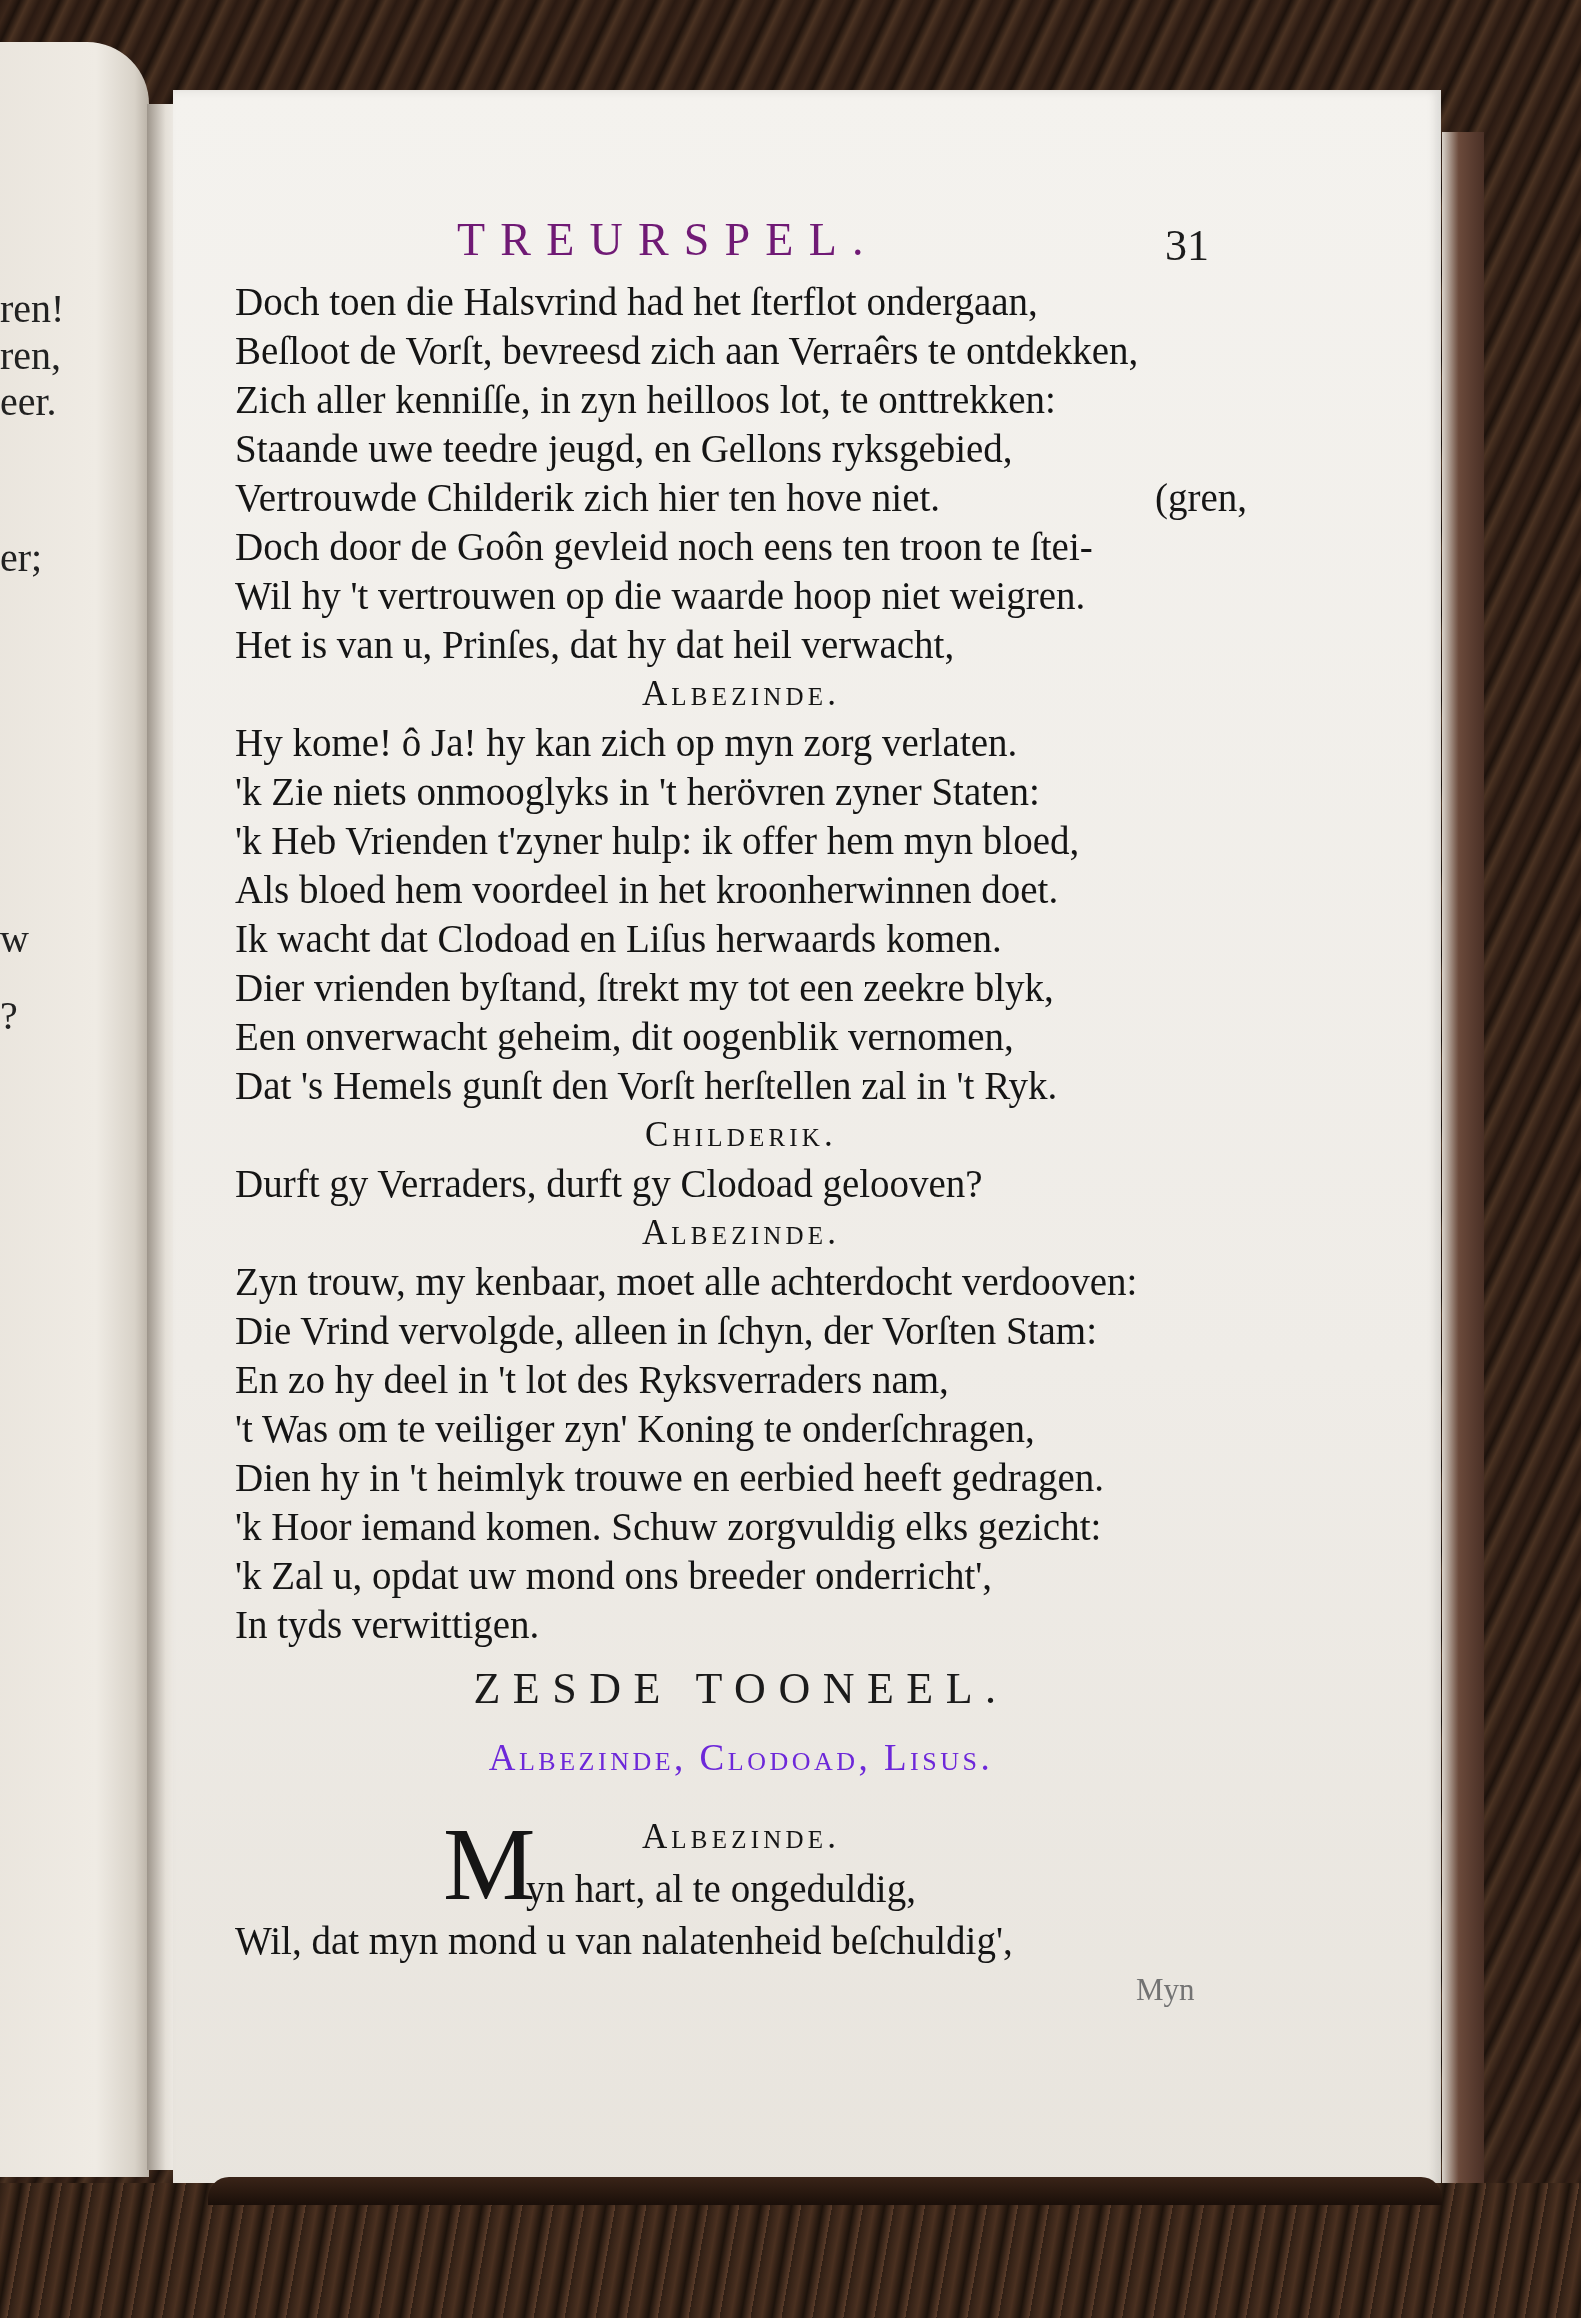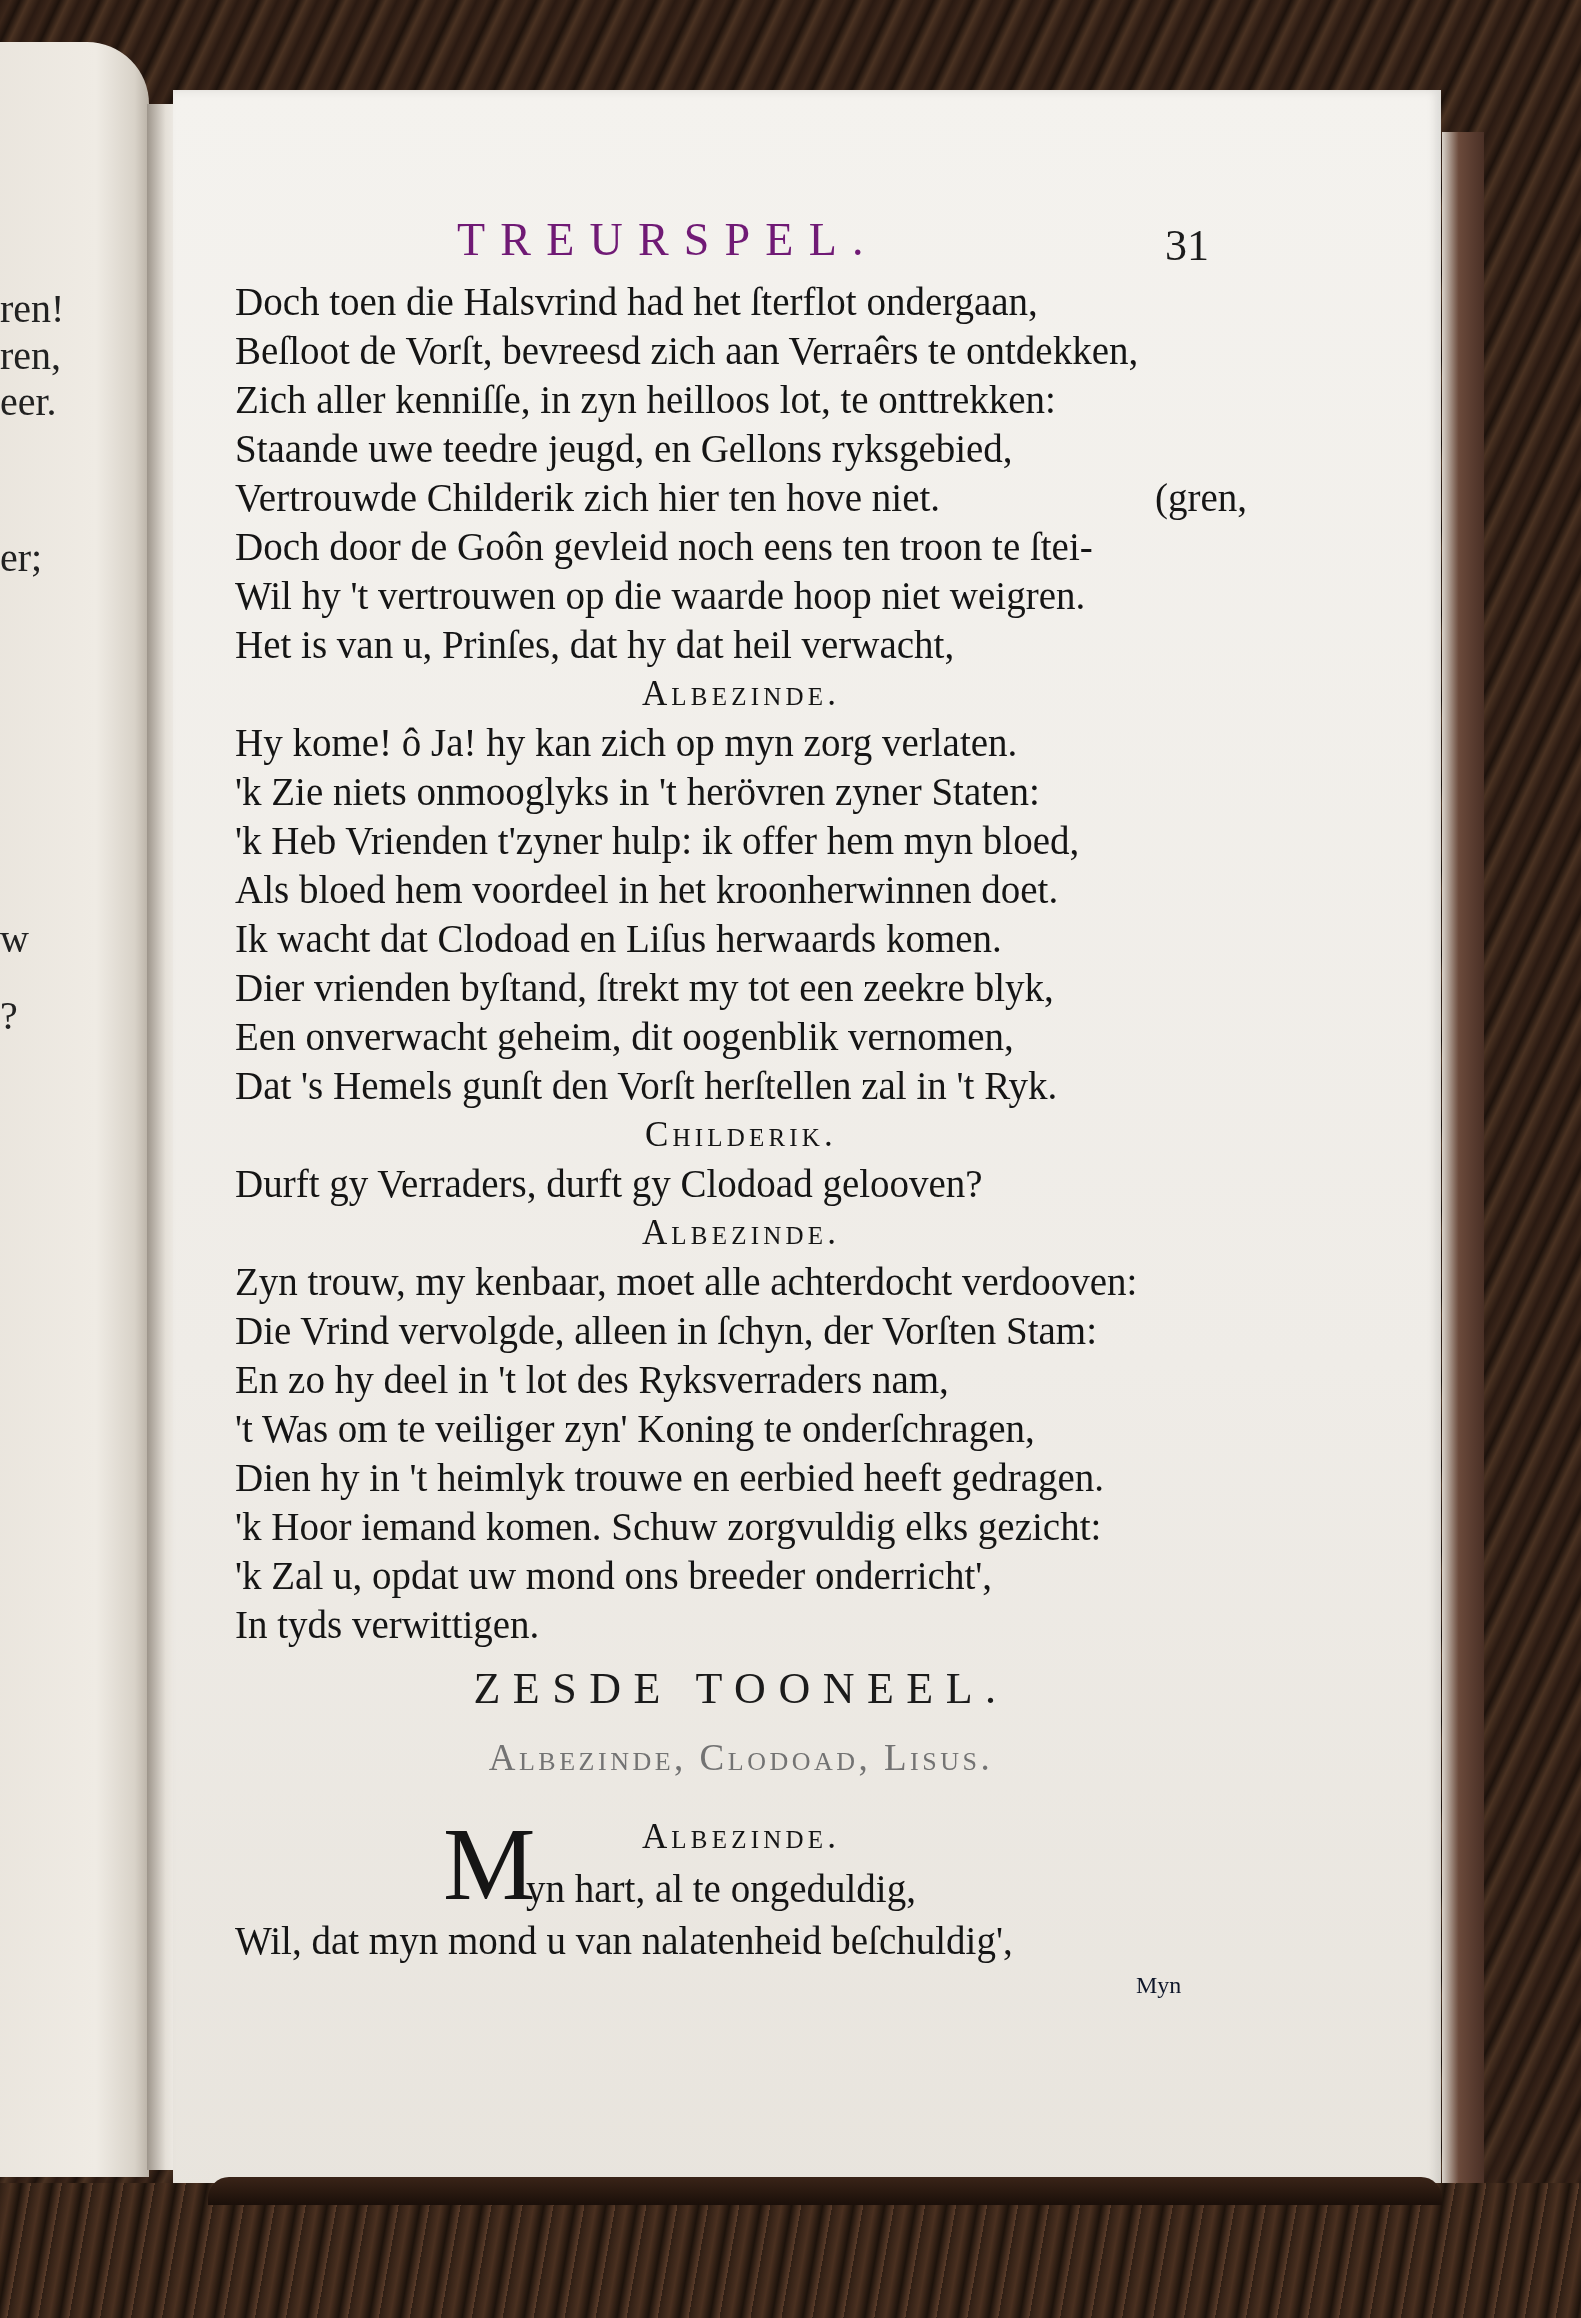--- a/index.html
+++ b/index.html
@@ -47,27 +47,27 @@
   .speaker {
     text-align:center; font-variant: small-caps; letter-spacing:4.2px; font-size:35px;
   }
   .line .right { float:right; }
   .scene-title {
     position:absolute; left:0; width:1012px; text-align:center;
     font-size:44px; letter-spacing:12.5px; color:#1b1b1b; font-family:"Liberation Serif", serif;
   }
   .scene-cast {
     position:absolute; left:0; width:1012px; text-align:center;
-    font-size:37px; font-variant: small-caps; letter-spacing:3.5px; color:#737373; font-family:"Liberation Serif", serif;
+    font-size:37px; font-variant: small-caps; letter-spacing:3.5px; color:#6d28d9; font-family:"Liberation Serif", serif;
   }
   .dropcap {
     position:absolute; font-size:104px; line-height:104px; color:#151515; font-family:"Liberation Serif", serif;
   }
   .catchword {
-    position:absolute; font-size:24px; color:#0f172a; font-family:"Liberation Serif", serif;
+    position:absolute; font-size:31px; color:#737373; font-family:"Liberation Serif", serif;
   }
   .bottom-tear {
     position:absolute; left:0; top:2183px; width:1581px; height:139px;
     background: repeating-linear-gradient(100deg, #2e1e14 0px, #4a3020 11px, #1c120b 21px, #5a3c2a 30.5px);
   }
   .tear-edge {
     position:absolute; left:208px; top:2177px; width:1234px; height:28px;
     background: linear-gradient(180deg, #3a2418, #1a0f09);
     border-radius: 21px 21px 0 0;
   }

